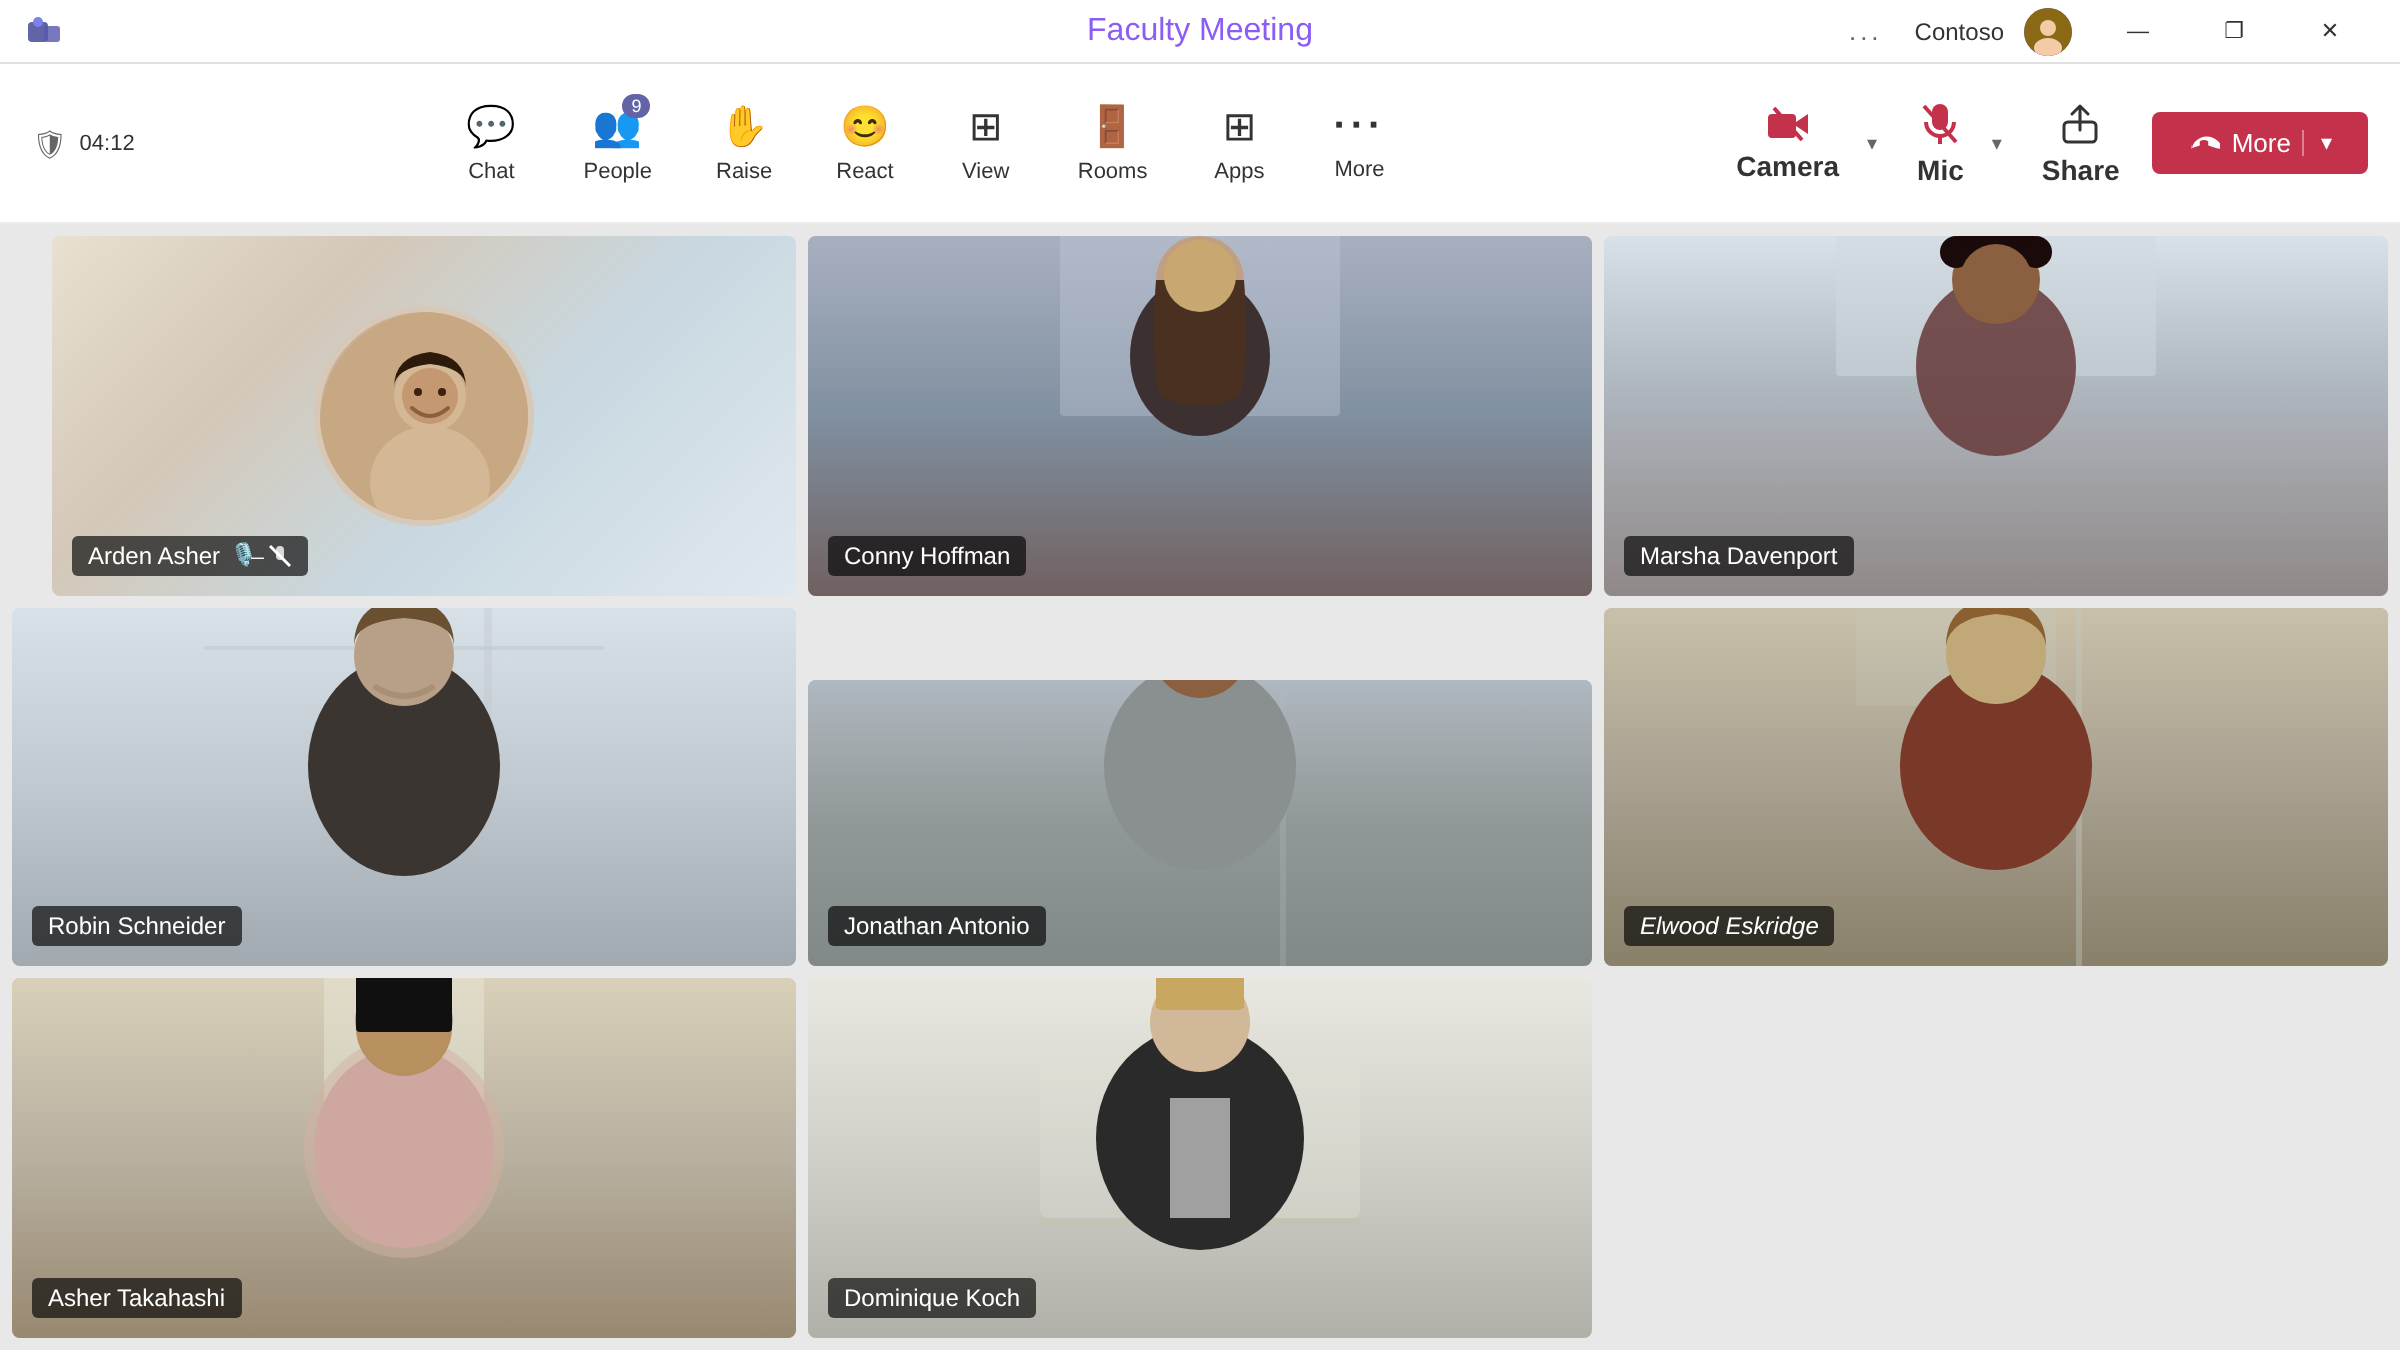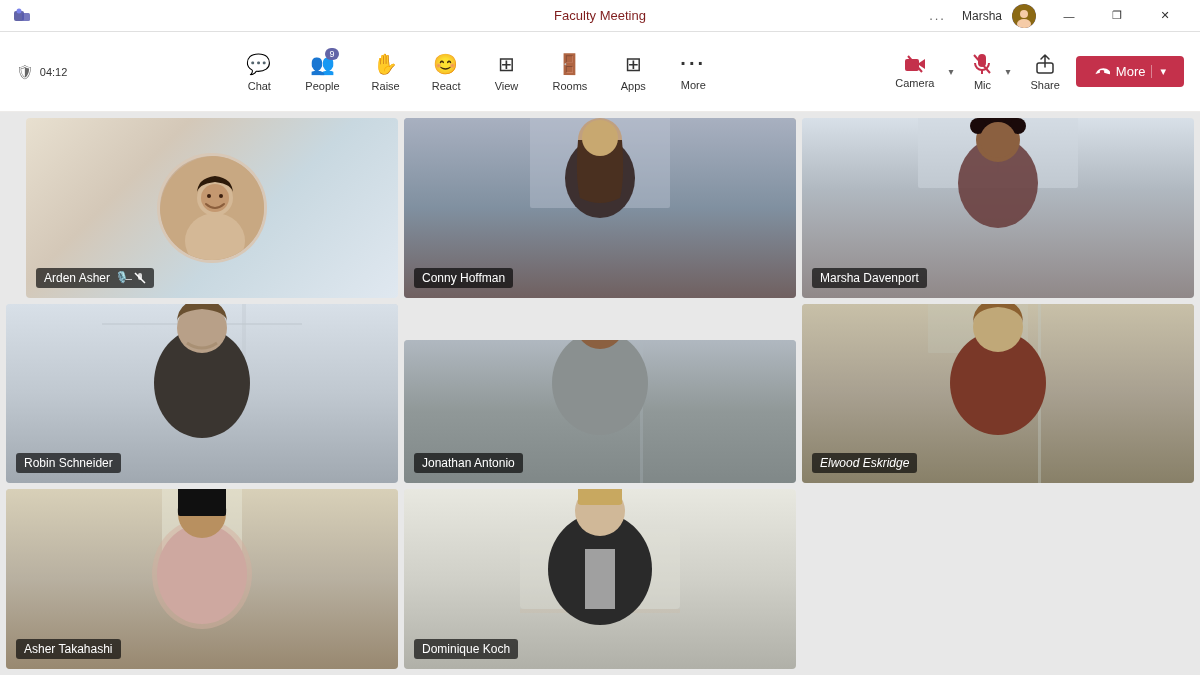--- a/index.html
+++ b/index.html
@@ -21,22 +21,22 @@
       justify-content: space-between;
       padding: 0 12px;
       border-bottom: 1px solid #e0e0e0;
     }
     .title-bar-left {
       display: flex;
       align-items: center;
       gap: 8px;
     }
     .title-bar-title {
-      font-size: 13px;
-      color: #7f1d1d;
+      font-size: 16px;
+      color: #8b5cf6;
       position: absolute;
       left: 50%;
       transform: translateX(-50%);
     }
     .title-bar-right {
       display: flex;
       align-items: center;
       gap: 10px;
       margin-left: auto;
     }
@@ -120,21 +120,22 @@
       flex-direction: column;
       align-items: center;
       justify-content: center;
       gap: 4px;
       padding: 6px 10px;
       border-radius: 6px;
       cursor: pointer;
       border: none;
       background: transparent;
       color: #333;
-      font-size: 11px;
+      font-size: 14px;
+      font-weight: bold;
     }
     .cam-btn-group, .mic-btn-group {
       display: flex;
       align-items: center;
       border-radius: 6px;
     }
     .chevron-btn {
       display: flex;
       flex-direction: column;
       align-items: center;
@@ -232,21 +233,21 @@
 
     <svg width="20" height="20" viewBox="0 0 20 20">
       <rect x="2" y="5" width="10" height="10" rx="2" fill="#6264a7"></rect>
       <rect x="10" y="7" width="8" height="8" rx="1.5" fill="#5558af" opacity="0.8"></rect>
       <circle cx="7" cy="5" r="2.5" fill="#7b83eb"></circle>
     </svg>
   </div>
   <div class="title-bar-title">Faculty Meeting</div>
   <div class="title-bar-right">
     <span style="font-size:13px;color:#666;cursor:pointer;padding:0 6px;letter-spacing:2px;">...</span>
-    <span style="font-size:12px;color:#333;">Marsha</span>
+    <span style="font-size:12px;color:#333;">Contoso</span>
     <div class="user-avatar">
       <svg width="24" height="24" viewBox="0 0 24 24">
         <circle cx="12" cy="12" r="12" fill="#8b6914"></circle>
         <circle cx="12" cy="10" r="4" fill="#f5cba7"></circle>
         <ellipse cx="12" cy="20" rx="7" ry="5" fill="#f5cba7"></ellipse>
       </svg>
     </div>
     <div class="title-bar-controls">
       <button class="title-btn">—</button>
       <button class="title-btn">❐</button>

